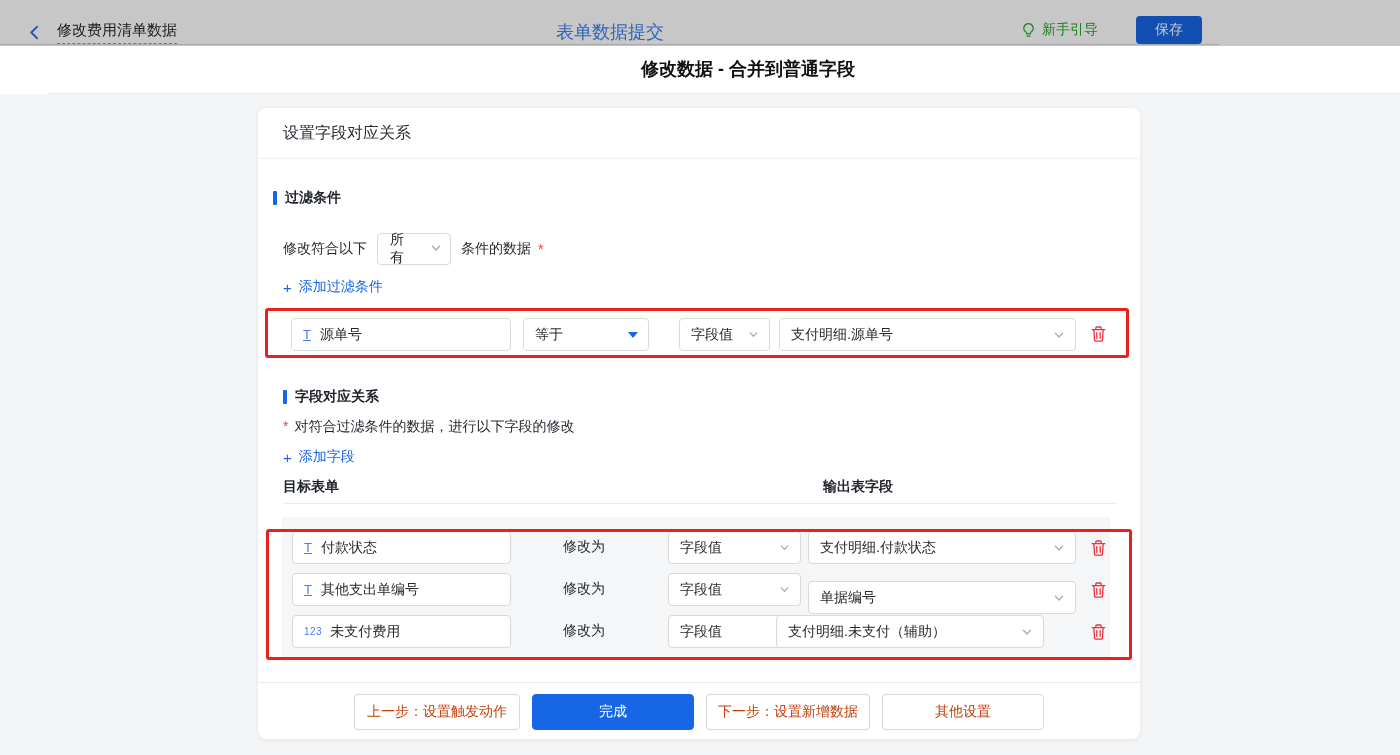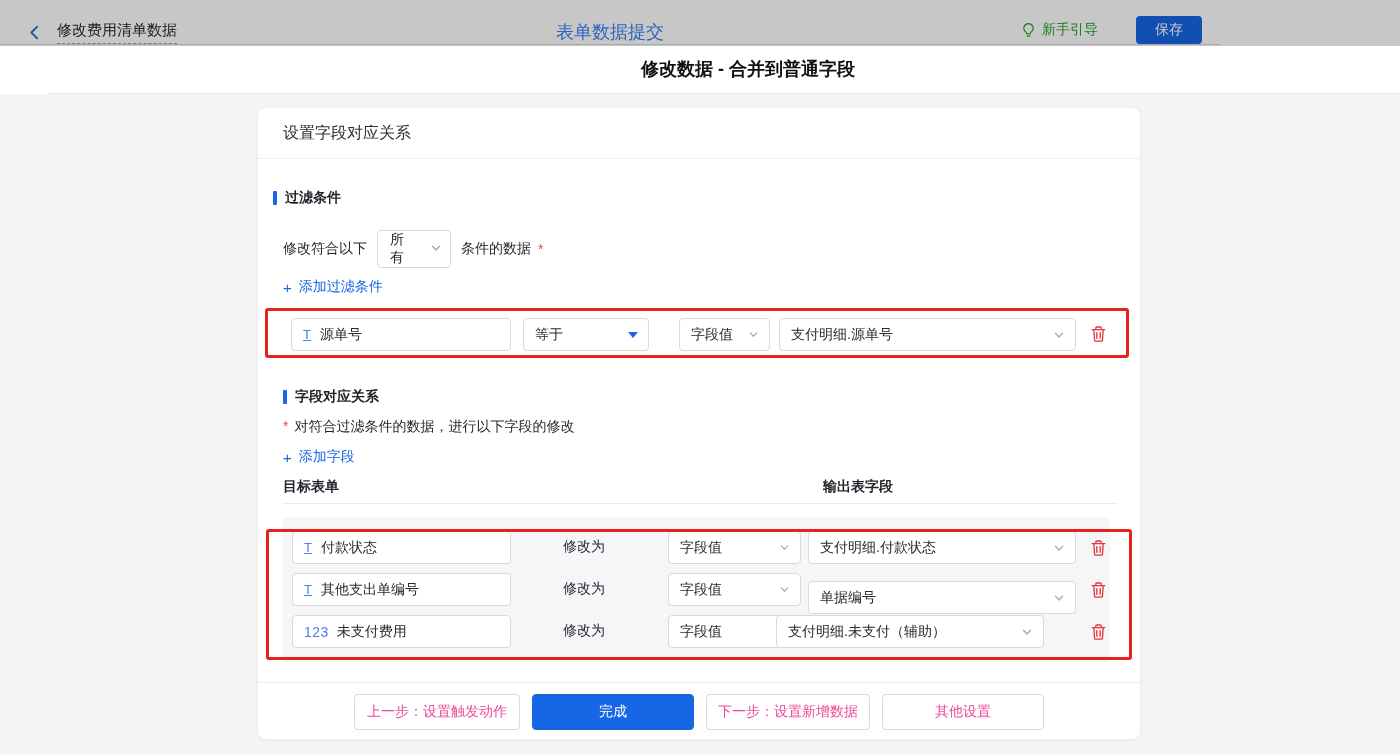--- a/index.html
+++ b/index.html
@@ -31,51 +31,51 @@
   
   .card { position:absolute; left:258px; top:108px; width:882px; height:631px; background:#fff;
           border-radius:8px; box-shadow:0 1px 5px rgba(0,0,0,0.07); }
   .card-title { position:absolute; left:25px; top:0; height:50px; line-height:50px; font-size:16px; font-weight:500; color:#2b2f36; }
   .card-title-divider { position:absolute; left:0; top:50px; width:100%; border-top:1px solid #f0f0f0; }
 
   .sec-title { position:absolute; display:flex; align-items:center; gap:8px; font-size:14px; font-weight:700; color:#1f2329; }
   .sec-bar { width:4px; height:14px; background:#1766e6; border-radius:1px; }
 
   .match-row { position:absolute; left:25px; top:124px; height:34px; display:flex; align-items:center; font-size:14px; }
-  .match-select { width:74px; height:38px; border:1px solid #d9d9d9; border-radius:4px; margin:0 10px;
+  .match-select { width:74px; height:32px; border:1px solid #d9d9d9; border-radius:4px; margin:0 10px;
                   display:flex; align-items:center; justify-content:space-between; padding:0 9px 0 12px; cursor:pointer; background:#fff;gap:26px; }
   .req { color:#f2413d; margin-left:7px; font-size:14px; }
 
   .add-link { position:absolute; display:flex; align-items:center; gap:7px; color:#1766e6; font-size:14px; cursor:pointer; }
   .plus { font-size:15px; }
 
   .ibox { position:absolute; height:33px; background:#fff; border:1px solid #d9d9d9; border-radius:4px;
           display:flex; align-items:center; padding:0 10px 0 11px; font-size:14px; color:#26282b; cursor:pointer; }
   .ibox .chev { margin-left:auto; display:flex; align-items:center; }
   .ticon { color:#4a7df0; font-size:13px; text-decoration:underline; margin-right:9px; }
-  .numicon { color:#4a7df0; font-size:14px; margin-right:8px; letter-spacing:0.5px; }
+  .numicon { color:#4a7df0; font-size:10px; margin-right:8px; letter-spacing:0.5px; }
   .caret-down { width:0; height:0; border-left:5px solid transparent; border-right:5px solid transparent;
                 border-top:6px solid #1766e6; margin-left:auto; }
 
   .trash-btn { position:absolute; width:20px; height:20px; display:flex; align-items:center; justify-content:center; cursor:pointer; }
 
   .desc-row { position:absolute; left:25px; top:310px; font-size:14px; color:#1f2329; display:flex; gap:6px; align-items:flex-start; }
   .col-head { position:absolute; top:370px; font-size:14px; font-weight:600; color:#1f2329; }
   .cols-divider { position:absolute; left:25px; top:395px; width:834px; border-top:1px solid #ebebeb; }
 
   .gray-panel { position:absolute; left:24px; top:409px; width:828px; height:145px; background:#f5f6f8; border-radius:2px; }
   .mrow { position:absolute; left:0; width:100%; height:33px; }
   .modify-label { position:absolute; left:295px; top:7px; width:62px; text-align:center; font-size:14px; color:#1f2329; }
 
   .annotation { position:absolute; border:3px solid #e8211d; border-radius:3px; z-index:5; pointer-events:none; }
 
   .footer-divider { position:absolute; left:0; top:574px; width:100%; border-top:1px solid #ececec; }
   .footer { position:absolute; left:0; top:586px; width:100%; height:36px; display:flex; justify-content:center; gap:12px; }
   .f-btn { height:36px; background:#fff; border:1px solid #d9d9d9; border-radius:4px; font-size:14px;
-           color:#ec4899; cursor:pointer; font-family:inherit; }
+           color:#c2410c; cursor:pointer; font-family:inherit; }
   .f-btn.primary { background:#1766e6; border-color:#1766e6; color:#fff; }
   .w166{width:166px}.w162{width:162px}.w164{width:164px}
 </style>
 </head>
 <body>
 
 <div class="screen">
 
   <div class="topbar">
     <div class="topbar-left">

